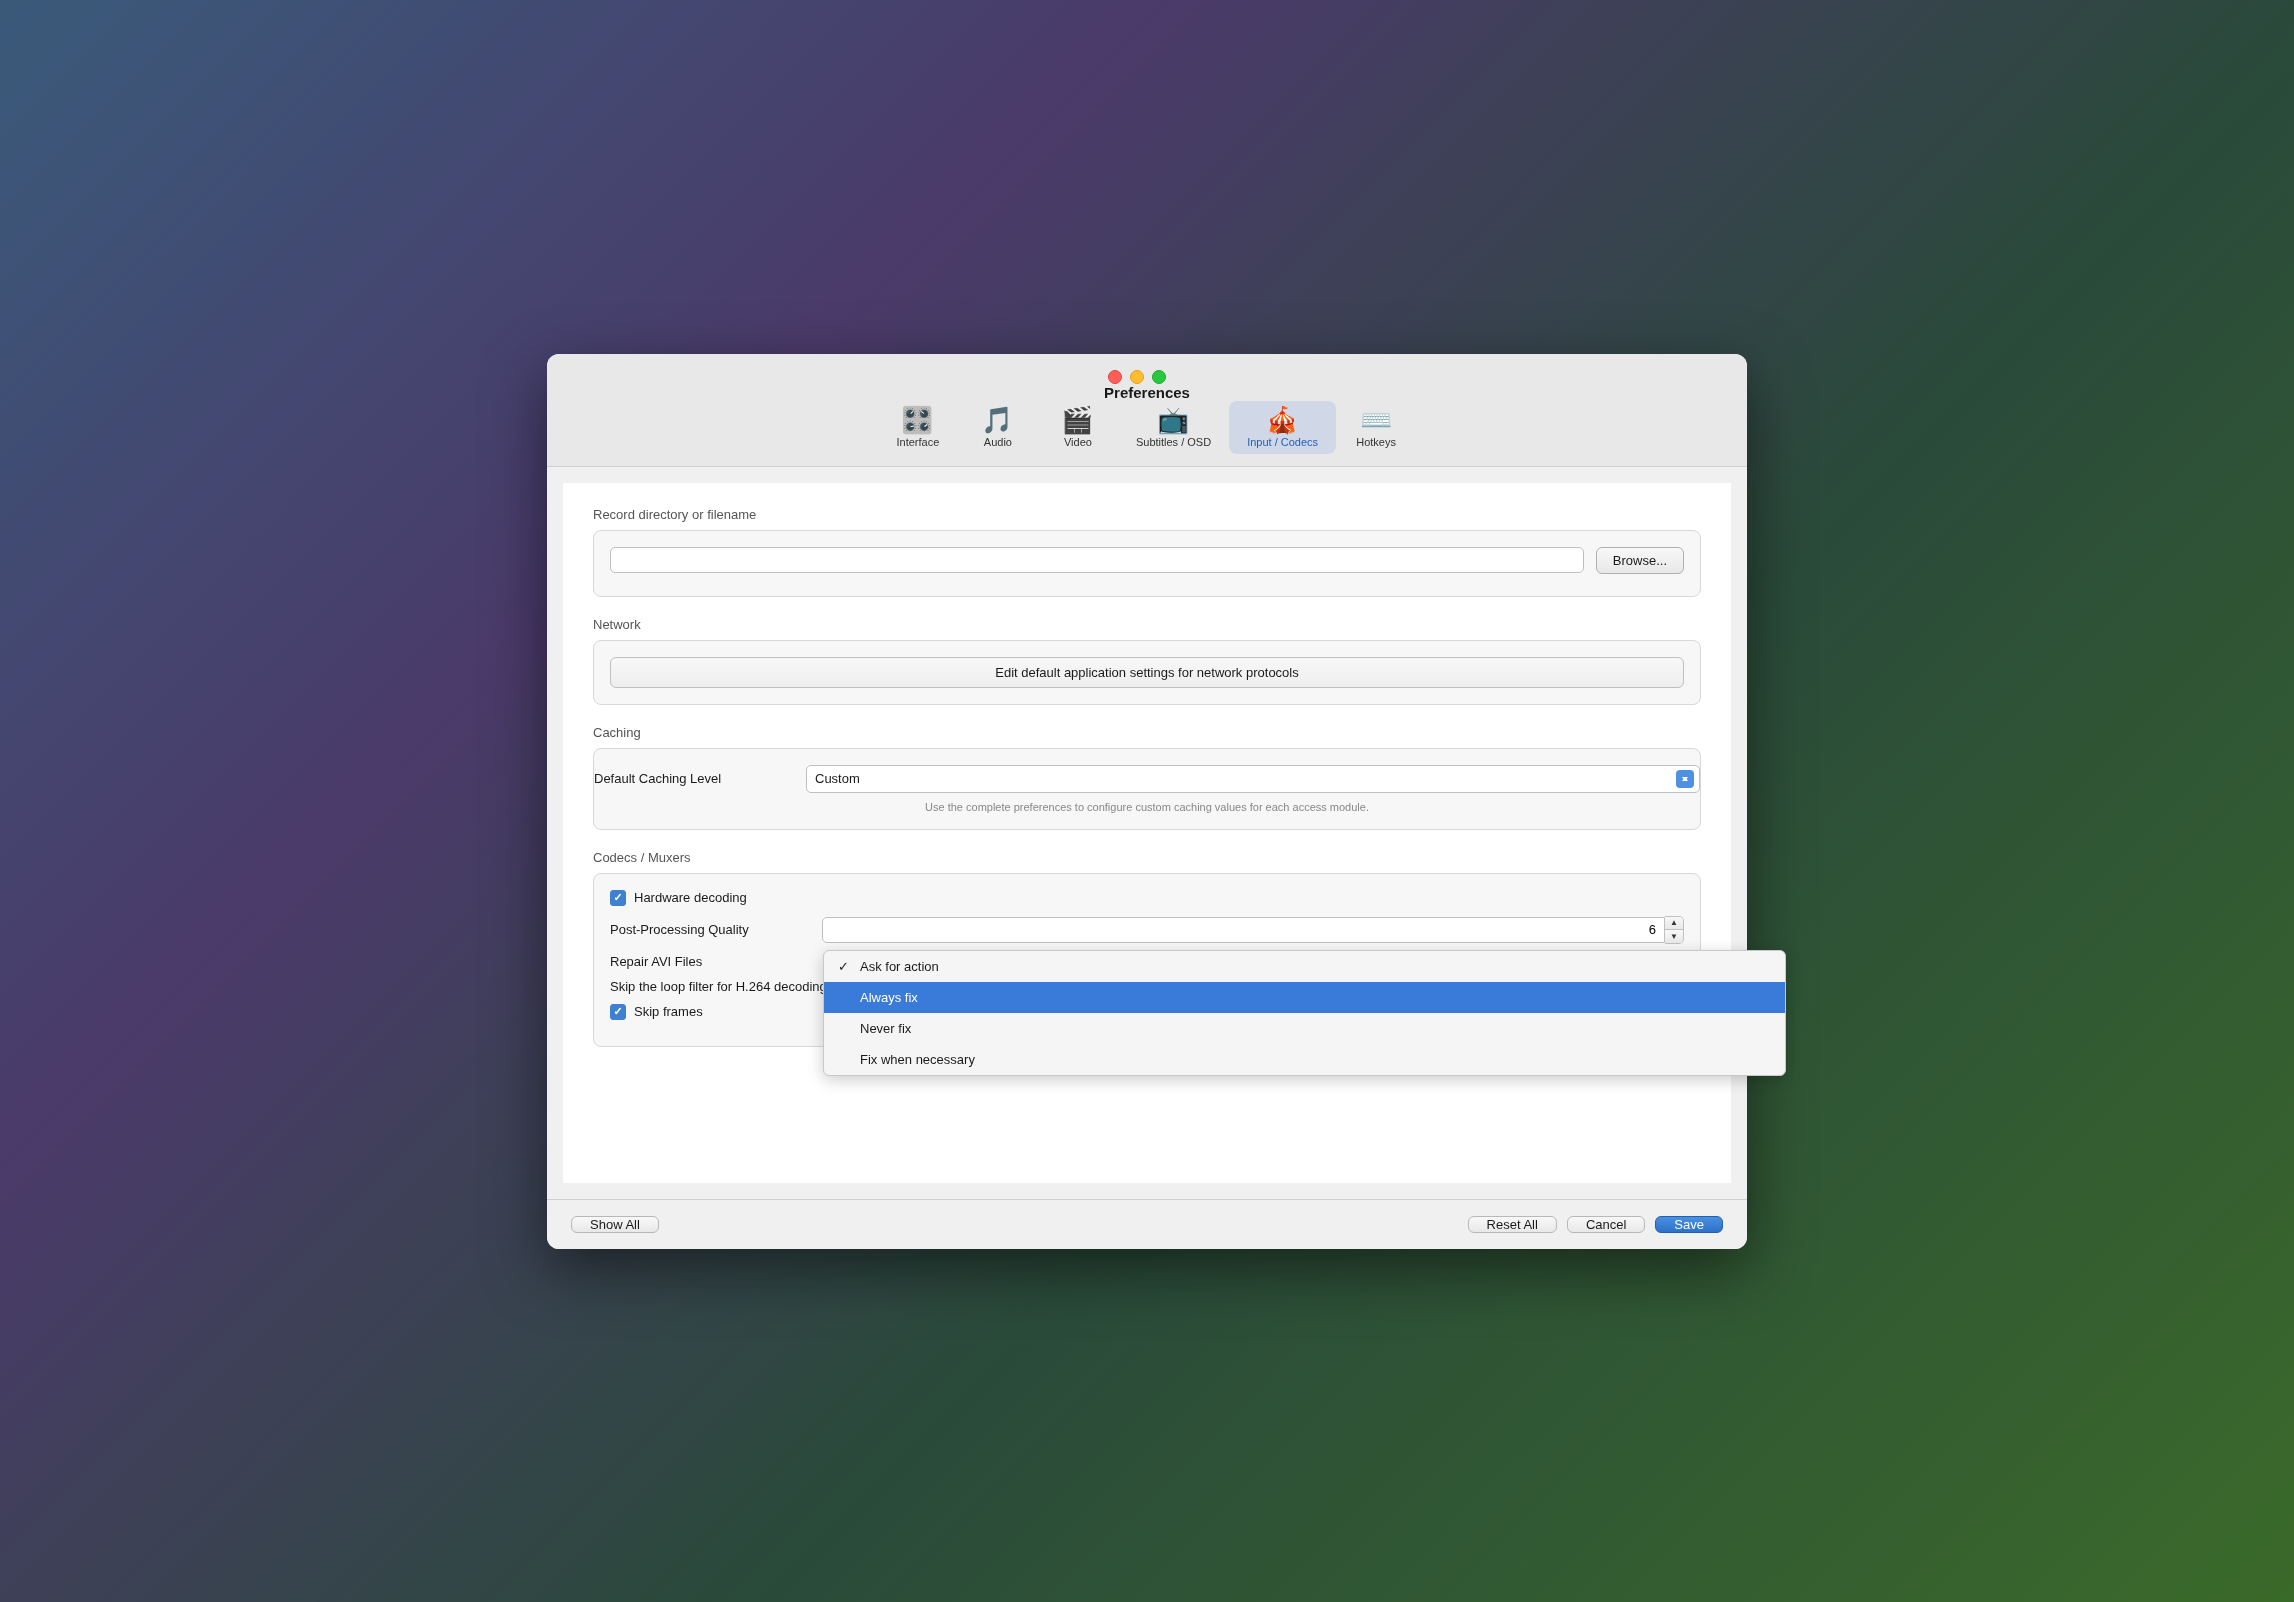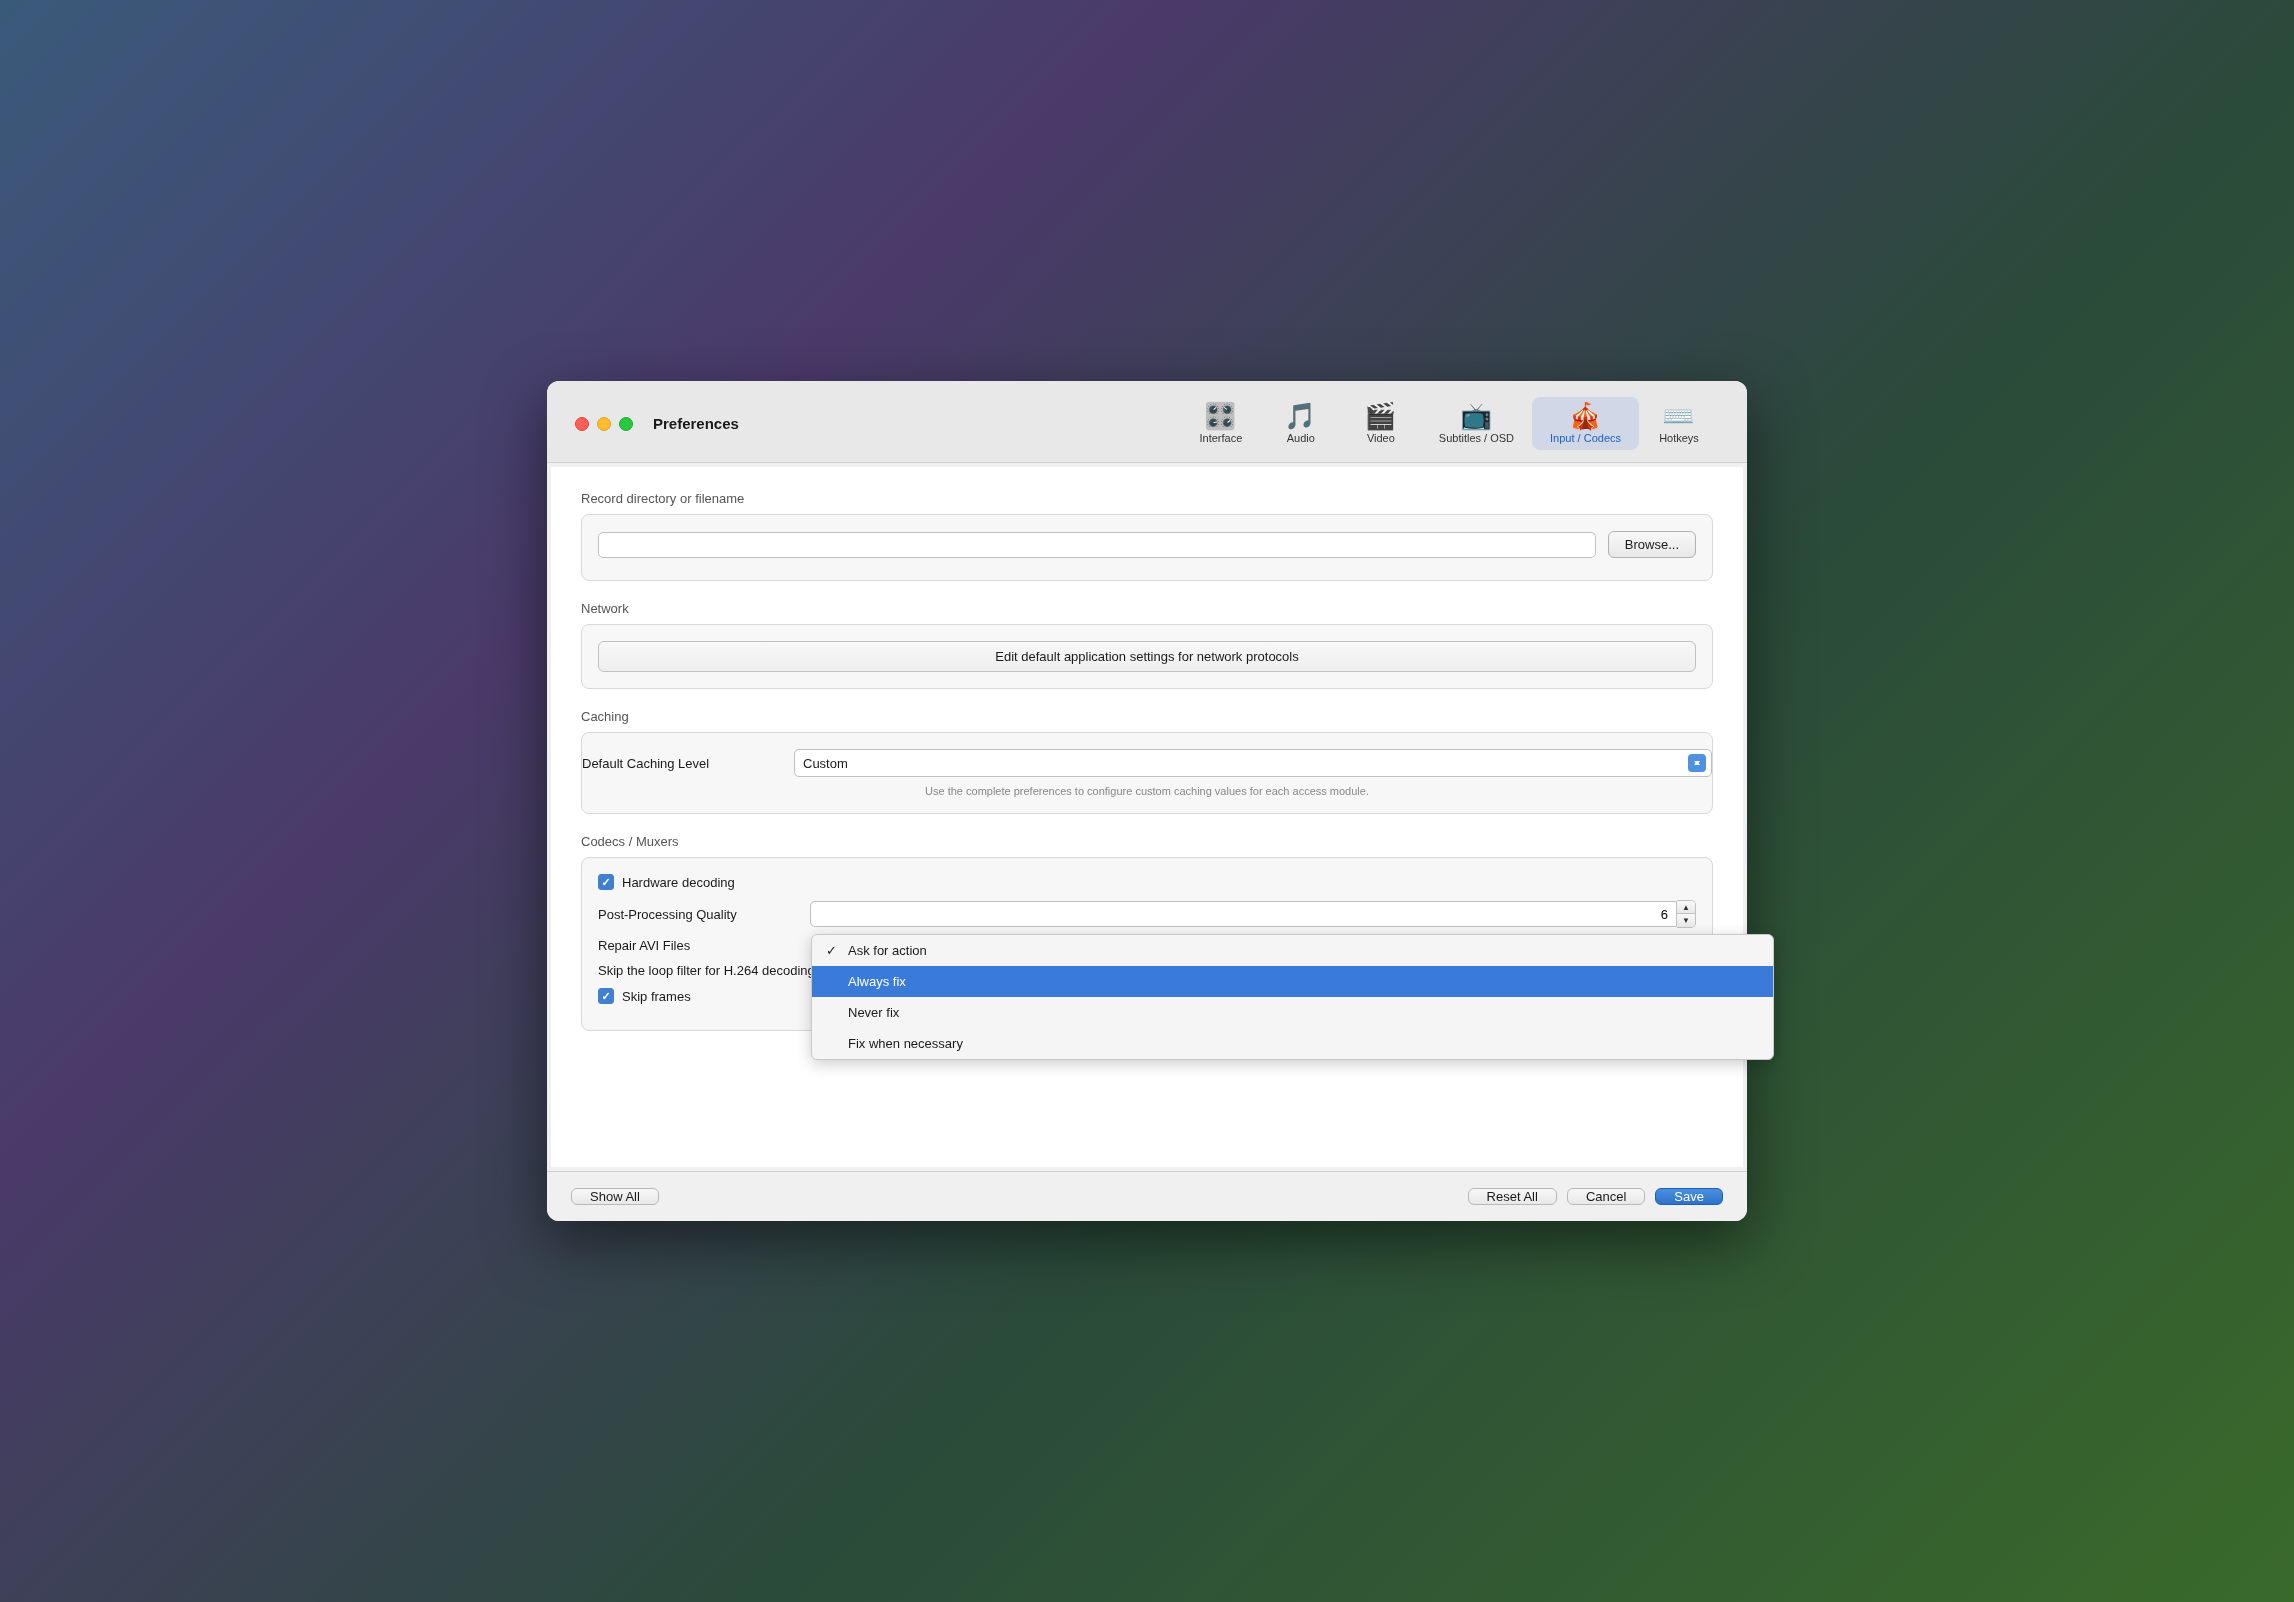--- a/index.html
+++ b/index.html
@@ -24,20 +24,21 @@
     }
 
     
     .titlebar {
       background: #e8e8e8;
       border-radius: 12px 12px 0 0;
       padding: 16px 28px 12px;
       display: flex;
       align-items: center;
       border-bottom: 1px solid #d0d0d0;
+      flex-direction: column;
     }
 
     .traffic-lights {
       display: flex;
       gap: 8px;
       margin-right: 20px;
     }
 
     .traffic-light {
       width: 14px;
@@ -90,21 +91,21 @@
     }
 
     .toolbar-item.active .toolbar-label {
       color: #2060c0;
       font-weight: 500;
     }
 
     
     .content {
       background: #ffffff;
-      margin: 4px;
+      margin: 16px;
       padding: 24px 30px;
       min-height: 700px;
     }
 
     
     .section-label {
       font-size: 13px;
       color: #555;
       margin-bottom: 8px;
       font-weight: 400;

